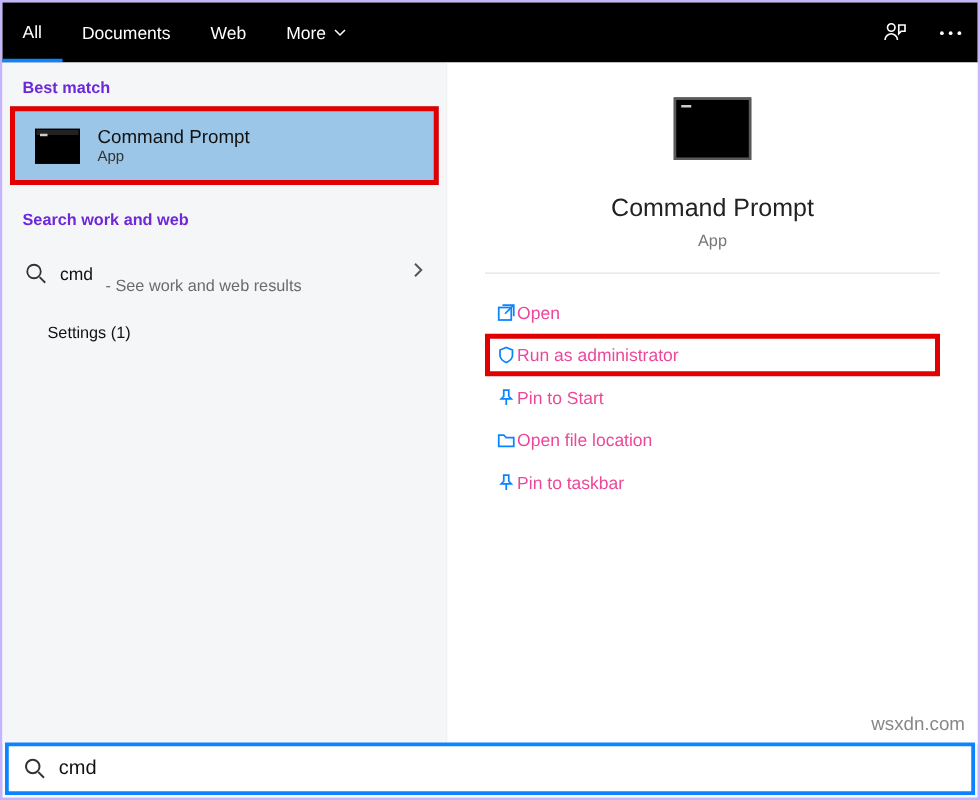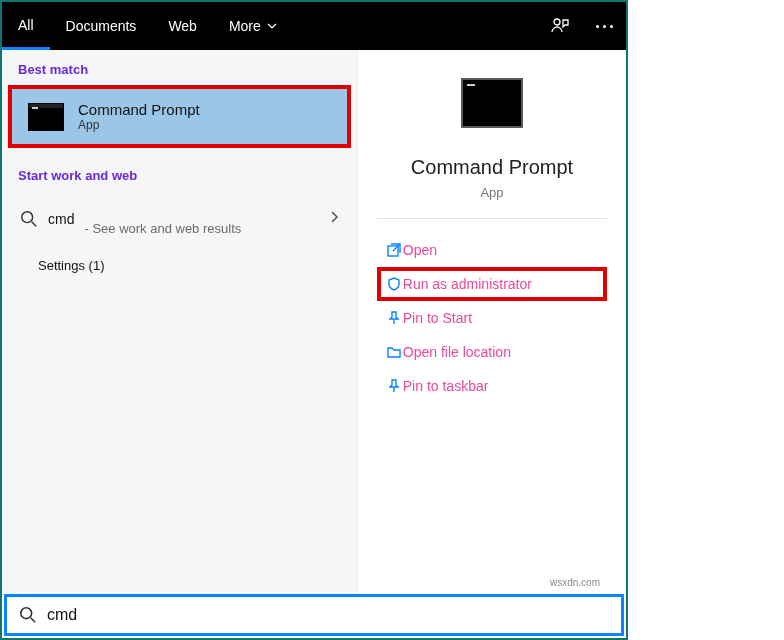--- a/index.html
+++ b/index.html
@@ -1,18 +1,18 @@
 <!DOCTYPE html>
 <html><head>
 <meta charset="utf-8">
 <style>
   * { margin: 0; padding: 0; box-sizing: border-box; font-family: "Segoe UI", Arial, sans-serif; }
   html, body { width: 784px; height: 640px; background: #fff; overflow: hidden; }
 
-  .frame { position: relative; width: 628px; height: 640px; border: 2px solid #0f766e; background: #fff; }
+  .frame { position: relative; width: 784px; height: 640px; border: 2px solid #c4b5fd; background: #fff; }
 
   
   .topbar { background: #000; height: 48px; display: flex; align-items: stretch; color: #fff; }
   .tab { display: flex; align-items: center; padding: 0 16px; font-size: 14px; color: #fff; cursor: pointer; }
   .tab.active { border-bottom: 3px solid #0a84ff; color: #fff; font-weight: 500; }
   .more-tab svg { margin-left: 6px; }
   .topbar-spacer { flex: 1; }
   .top-icon { width: 44px; display: flex; align-items: center; justify-content: center; cursor: pointer; }
   .dots { display: flex; gap: 4px; }
   .dots span { width: 3px; height: 3px; border-radius: 50%; background: #fff; }
@@ -52,21 +52,21 @@
   .action.hl { border: 4px solid #e00000; padding: 4px 4px; }
   .action-icon { width: 18px; height: 18px; display: flex; align-items: center; justify-content: center; color: #0a84ff; flex-shrink:0;}
   .pin-icon { color: #0a84ff; }
 
   
   .searchbar-outer { position: absolute; left: 2px; right: 2px; bottom: 2px; height: 42px; border: 3px solid #0a84ff; background: #fff; display: flex; align-items: center; gap: 10px; padding: 0 12px; }
   .searchbar-outer input { border: none; outline: none; font-size: 16px; flex: 1; color: #111; }
   .mag { width: 18px; height: 18px; color: #333; }
 
   
-  .watermark { position: absolute; right: 26px; bottom: 50px; font-size: 10px; color: #888; }
+  .watermark { position: absolute; right: 10px; bottom: 50px; font-size: 15px; color: #888; }
 </style>
 </head>
 <body>
 
 <div class="frame">
 
   <div class="topbar">
     <div class="tab active">All</div>
     <div class="tab">Documents</div>
     <div class="tab">Web</div>
@@ -99,21 +99,21 @@
       <div class="section-label">Best match</div>
 
       <div class="best-match-item">
         <div class="icon"></div>
         <div>
           <div class="bm-title">Command Prompt</div>
           <div class="bm-sub">App</div>
         </div>
       </div>
 
-      <div class="section-label">Start work and web</div>
+      <div class="section-label">Search work and web</div>
 
       <div class="search-web">
         <svg class="mag" viewBox="0 0 20 20" fill="none" stroke="#333" stroke-width="1.6">
             <circle cx="8" cy="8" r="6"></circle>
             <path d="M13 13l5 5"></path>
           </svg>
         <span class="term">cmd</span>
         <span class="hint">- See work and web results</span>
         <span class="chev">
           <svg width="10" height="14" viewBox="0 0 10 14">

